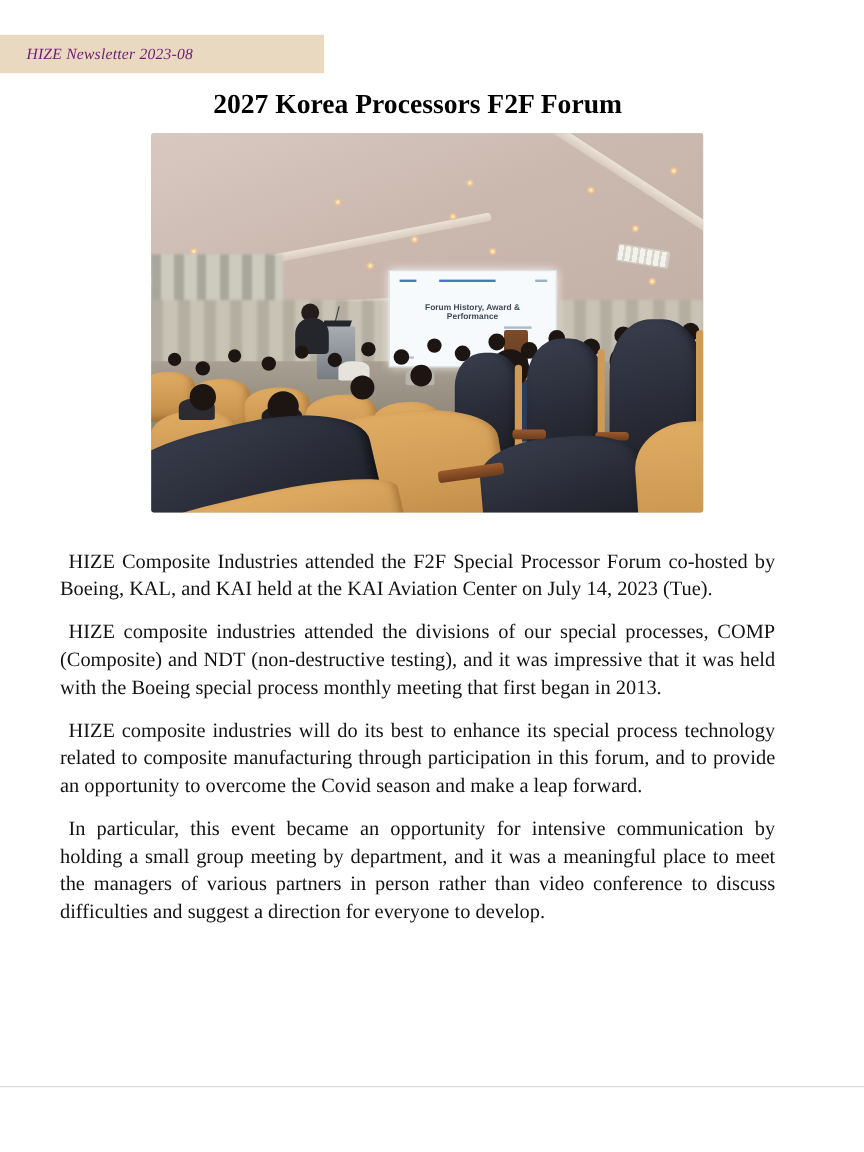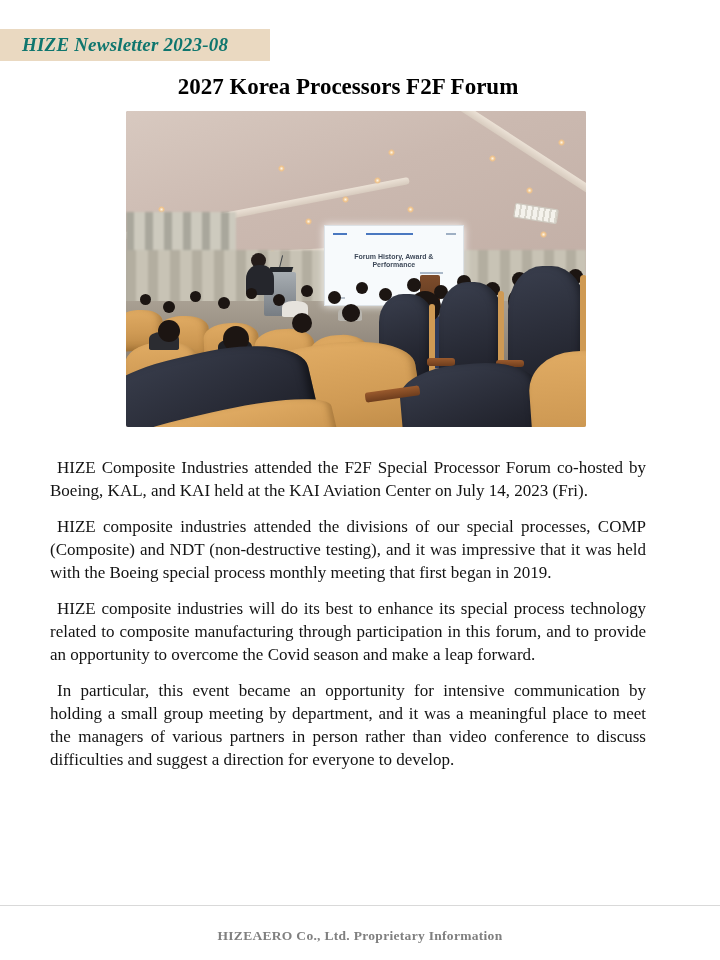--- a/index.html
+++ b/index.html
@@ -2,21 +2,21 @@
 <html><head>
 <meta charset="utf-8">
 <style>
   html,body{margin:0;padding:0;background:#ffffff;}
   .page{position:relative;width:720px;height:960px;background:#ffffff;overflow:hidden;
         font-family:"Liberation Serif","DejaVu Serif",serif;color:#161616;}
 
   
   .header-bar{position:absolute;left:0;top:29px;width:270px;height:32px;background:#ead9c1;
               display:flex;align-items:center;padding-left:22px;box-sizing:border-box;}
-  .header-bar span{font-size:19px;font-weight:bold;font-style:italic;color:#0f766e;letter-spacing:.2px;}
+  .header-bar span{font-size:13px;font-weight:normal;font-style:italic;color:#701a75;letter-spacing:.2px;}
 
   
   .page-title{position:absolute;left:50px;top:74px;width:596px;text-align:center;
               font-size:23px;font-weight:bold;color:#000;}
 
   
   .photo{position:absolute;left:126px;top:111px;width:460px;height:316px;overflow:hidden;
          border-radius:2px;background:#c9b7ae;}
   .ph{position:absolute;}
   .ph-inner{position:absolute;inset:0;filter:blur(0.6px);}
@@ -187,22 +187,21 @@
           <div class="chair-navy" style="left: -8%; top: 77%; width: 50%; height: 46%; transform: rotate(-13deg); position: absolute;"></div>
           <div class="chair-tan" style="left: -10%; top: 96%; width: 56%; height: 22%; transform: rotate(-13deg); position: absolute;"></div>
           <div class="chair-navy" style="left: 60%; top: 80%; width: 30%; height: 34%; transform: rotate(-5deg); position: absolute;"></div>
           <div class="chair-tan" style="left: 88%; top: 76%; width: 22%; height: 40%; transform: rotate(-4deg); position: absolute;"></div>
           <div class="arm" style="left: 52%; top: 88%; width: 12%; height: 3.2%; transform: rotate(-8deg); position: absolute;"></div>
         </div>
     </div>
   </div>
 
   <div class="text-col">
-    <p>HIZE Composite Industries attended the F2F Special Processor Forum co-hosted by Boeing, KAL, and KAI held at the KAI Aviation Center on July 14, 2023 (Fri).</p>
-    <p>HIZE composite industries attended the divisions of our special processes, COMP (Composite) and NDT (non-destructive testing), and it was impressive that it was held with the Boeing special process monthly meeting that first began in 2019.</p>
+    <p>HIZE Composite Industries attended the F2F Special Processor Forum co-hosted by Boeing, KAL, and KAI held at the KAI Aviation Center on July 14, 2023 (Tue).</p>
+    <p>HIZE composite industries attended the divisions of our special processes, COMP (Composite) and NDT (non-destructive testing), and it was impressive that it was held with the Boeing special process monthly meeting that first began in 2013.</p>
     <p>HIZE composite industries will do its best to enhance its special process technology related to composite manufacturing through participation in this forum, and to provide an opportunity to overcome the Covid season and make a leap forward.</p>
     <p>In particular, this event became an opportunity for intensive communication by holding a small group meeting by department, and it was a meaningful place to meet the managers of various partners in person rather than video conference to discuss difficulties and suggest a direction for everyone to develop.</p>
   </div>
 
   <div class="footer-line"></div>
-  <div class="footer-text">HIZEAERO Co., Ltd. Proprietary Information</div>
 
 </div>
 
 </body></html>

